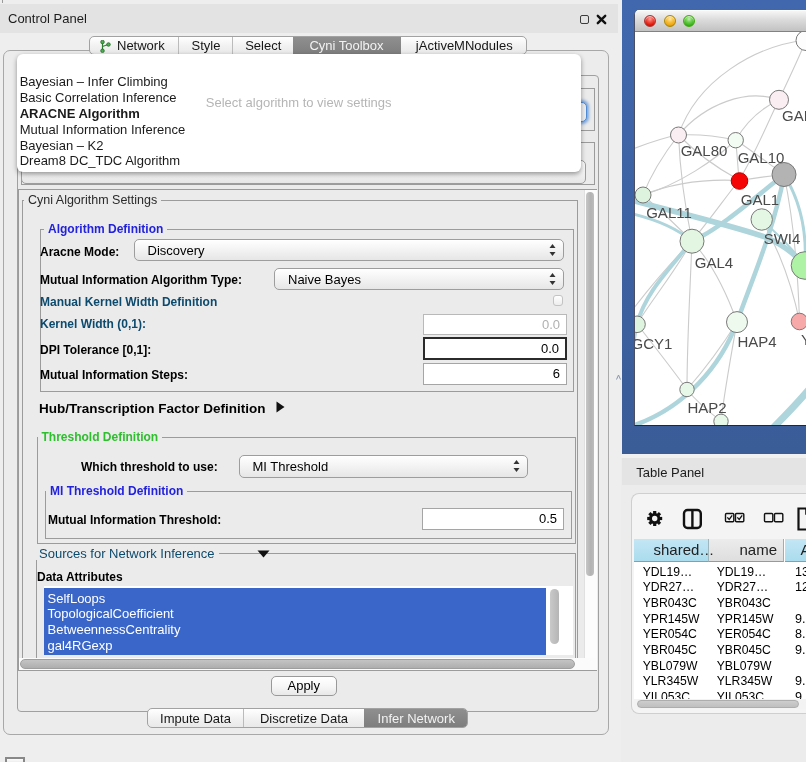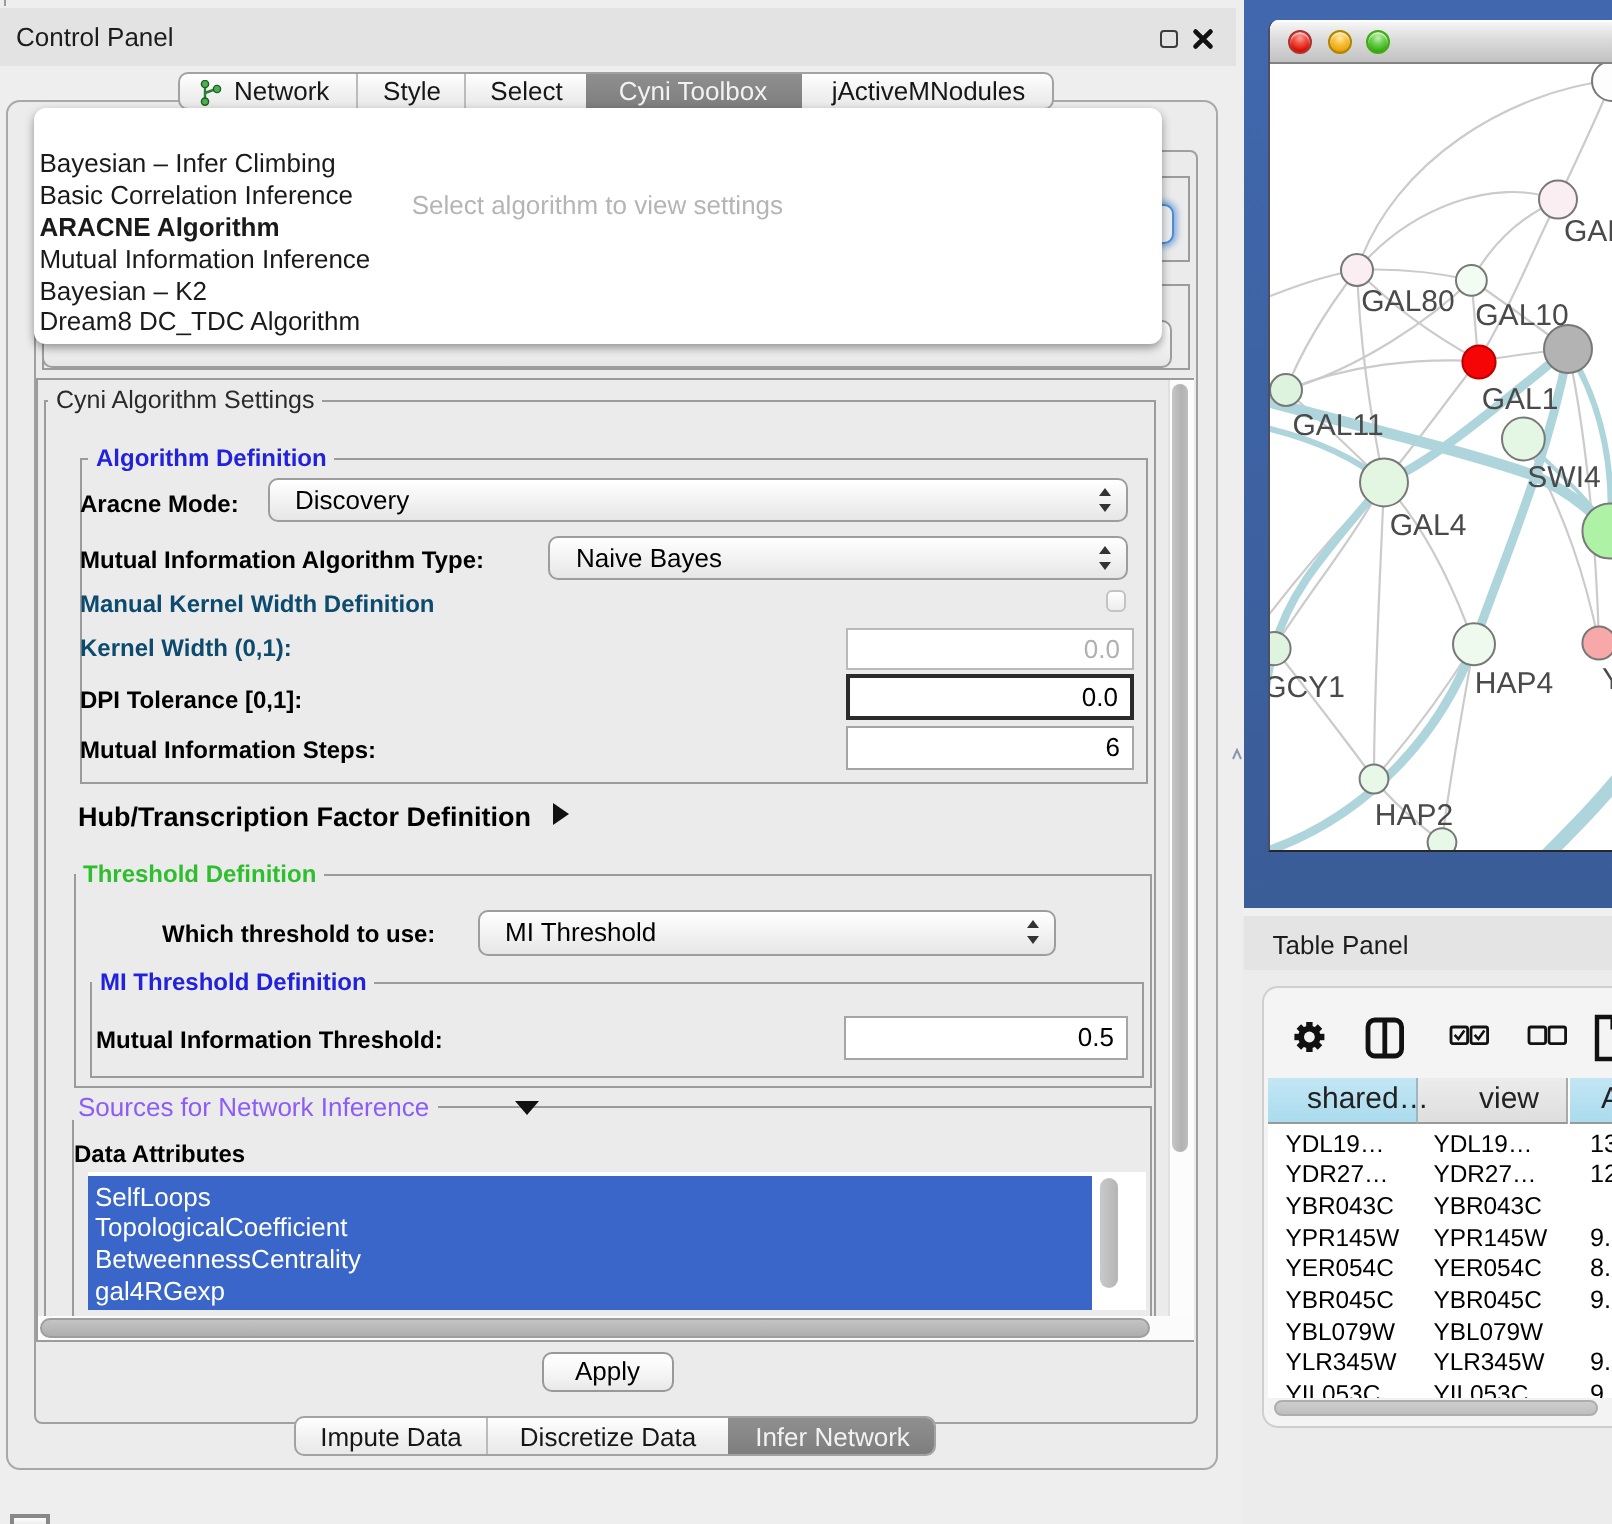--- a/index.html
+++ b/index.html
@@ -105,21 +105,21 @@
         </svg>
     </div>
 
     <div class="abs gbox" style="left:27px;top:302.5px;width:527.5px;height:47.5px;"></div>
     <div class="gtit" style="left:28.5px;top:296px;color:#2222dd;font-weight:bold;">MI Threshold Definition</div>
 
     <div class="abs lbl" style="left:30.5px;top:324.5px;">Mutual Information Threshold:</div>
     <div class="abs field" style="left:404px;top:319.5px;width:142.5px;height:22px;">0.5</div>
 
     <div class="abs gbox" style="left:18px;top:364.5px;width:540px;height:200px;"></div>
-    <div class="gtit" style="left:17.5px;top:358px;color:#8b5cf6;font-size:13px;">Sources for Network Inference</div>
+    <div class="gtit" style="left:17.5px;top:358px;color:#0c4a6e;font-size:13px;">Sources for Network Inference</div>
     <svg class="abs" style="left:239.5px;top:361px;" width="13" height="8" viewBox="0 0 13 8">
         <path d="M0.5 0.5 H12.5 L6.5 7.5 Z" fill="#111"></path>
       </svg>
 
     <div class="abs lbl" style="left:19.5px;top:381px;">Data Attributes</div>
     <div class="abs" style="left:26.5px;top:397.5px;width:529px;height:69px;background:#fff;"></div>
     <div class="abs" style="left:26.5px;top:399.5px;width:501.5px;height:66.5px;background:#3a66c9;"></div>
     <div class="abs" style="left:30px;top:402px;width:400px;font-size:13px;color:#fff;line-height:15.9px;">
       SelfLoops<br>TopologicalCoefficient<br>BetweennessCentrality<br>gal4RGexp
     </div>
@@ -315,21 +315,21 @@
 
   <div class="abs" style="left:13px;top:85.8px;width:172.5px;height:159.6px;background:#fff;overflow:hidden;">
 
     <div class="abs" style="left:0;top:0;width:75.3px;height:23.1px;background:linear-gradient(#c3e6f4,#aadcee);
          border-right:1px solid #9fb6bf;border-bottom:1px solid #999;"></div>
     <div class="abs" style="left:75.3px;top:0;width:75.7px;height:23.1px;background:linear-gradient(#ececec,#dedede);
          border-right:1px solid #aaa;border-bottom:1px solid #999;"></div>
     <div class="abs" style="left:151px;top:0;width:21.5px;height:23.1px;background:linear-gradient(#c3e6f4,#aadcee);
          border-bottom:1px solid #999;"></div>
     <div class="abs" style="left:20px;top:0;height:23.1px;line-height:22.5px;font-size:15px;color:#222;">shared…</div>
-    <div class="abs" style="left:106px;top:0;height:23.1px;line-height:22.5px;font-size:15px;color:#222;">view</div>
+    <div class="abs" style="left:106px;top:0;height:23.1px;line-height:22.5px;font-size:15px;color:#222;">name</div>
     <div class="abs" style="left:167px;top:0;height:23.1px;line-height:22.5px;font-size:15px;color:#222;">A</div>
 
     <div class="abs" style="left:9.2px;top:25.4px;font-size:12.2px;color:#000;line-height:15.65px;white-space:pre;">YDL19…
 YDR27…
 YBR043C
 YPR145W
 YER054C
 YBR045C
 YBL079W
 YLR345W

